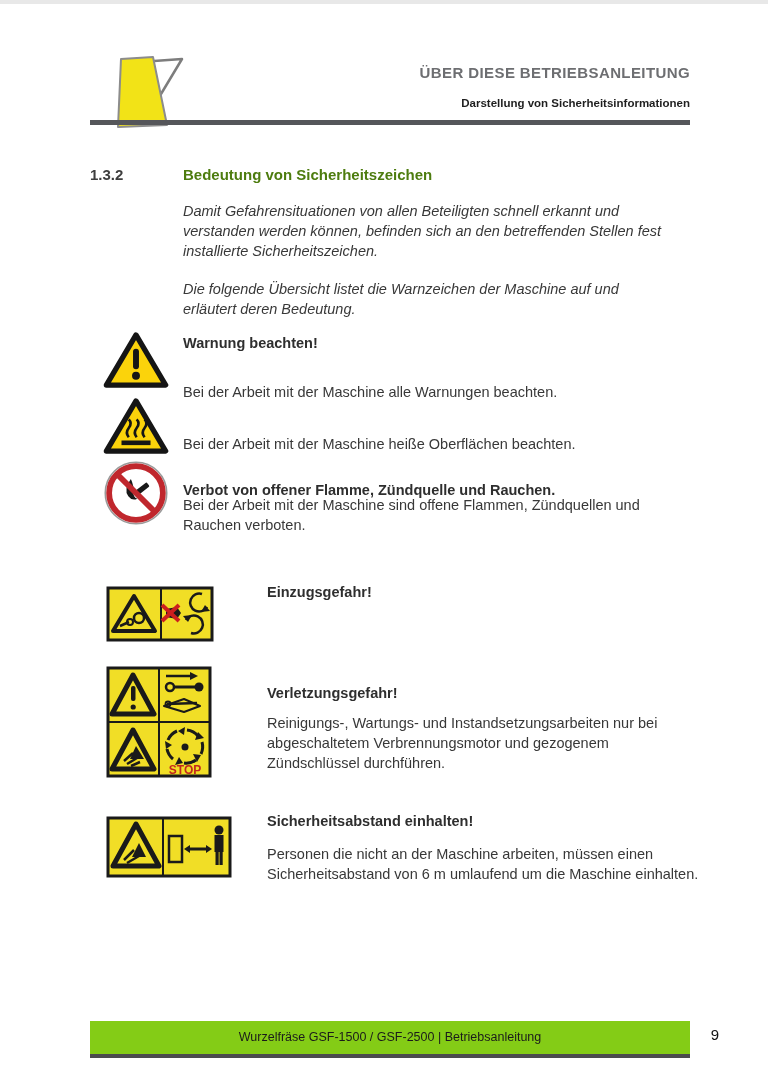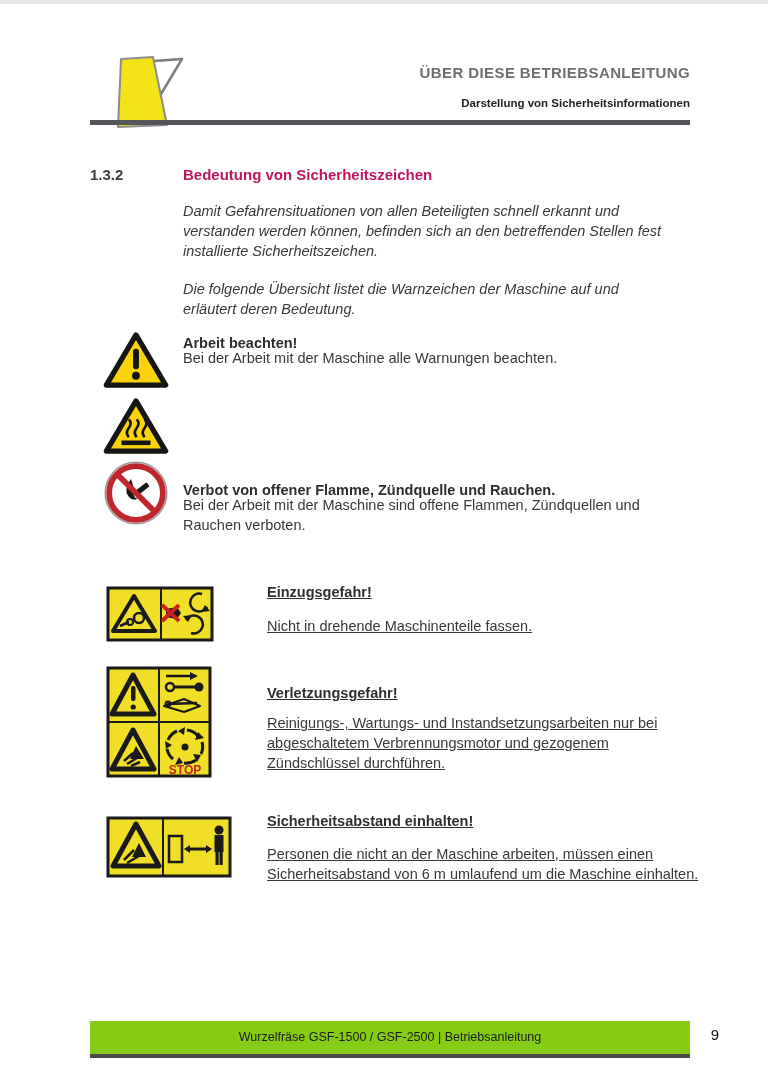--- a/index.html
+++ b/index.html
@@ -12,28 +12,28 @@
     color:#383838;
     overflow:hidden;
   }
   .abs{position:absolute;}
   
   .hdr-title{top:60px;right:78px;text-align:right;font-size:15px;font-weight:bold;color:#6d6e71;letter-spacing:.4px;}
   .hdr-sub{top:93px;right:78px;text-align:right;font-size:11.5px;font-weight:bold;color:#1f1f1f;}
   .hdr-rule{top:116px;left:90px;width:600px;height:5px;background:#55565a;}
   
   .sec-num{top:162px;left:90px;font-size:15px;font-weight:bold;color:#3e3e3e;}
-  .sec-head{top:162px;left:183px;font-size:15px;font-weight:bold;color:#be185d;}
+  .sec-head{top:162px;left:183px;font-size:15px;font-weight:bold;color:#4d7c0f;}
   .para{left:183px;width:490px;font-size:14.5px;line-height:20px;color:#383838;margin:0;font-style:italic;}
   .p1{top:197px;}
   .p2{top:275px;}
   
   .w-title{left:183px;font-size:14.5px;font-weight:bold;color:#2e2e2e;white-space:nowrap;}
   .w-body{left:183px;width:500px;font-size:14.5px;line-height:20px;color:#383838;margin:0;}
-  .w-title.ind, .w-body.ind{left:267px;text-decoration:underline;}
+  .w-title.ind, .w-body.ind{left:267px;}
   .w-body.w5{width:400px;}
   .w-body.w6{width:440px;}
   
   .foot-bar{top:1017px;left:90px;width:600px;height:33px;background:#84cc16;border-bottom:4px solid #4b4b4d;
             text-align:center;line-height:33px;font-size:12.5px;color:#1b1b1b;}
   .foot-page{top:1022px;left:700px;width:30px;text-align:center;font-size:15px;color:#111111;}
   svg{display:block;}
 </style>
 </head>
 <body>
@@ -55,32 +55,33 @@
   <p class="abs para p1">Damit Gefahrensituationen von allen Beteiligten schnell erkannt und verstanden werden können, befinden sich an den betreffenden Stel­len fest installierte Sicherheitszeichen.</p>
   <p class="abs para p2">Die folgende Übersicht listet die Warnzeichen der Maschine auf und erläutert deren Bedeutung.</p>
 
   <div class="abs" style="top:327px;left:103px;">
     <svg width="66" height="58" viewBox="0 0 100 88">
       <path d="M50 6 L95 82 L5 82 Z" fill="#FBD30B" stroke="#151515" stroke-width="8" stroke-linejoin="round"></path>
       <rect x="45.5" y="27" width="9" height="31" rx="4.5" fill="#151515"></rect>
       <circle cx="50" cy="68" r="6" fill="#151515"></circle>
     </svg>
   </div>
-  <div class="abs w-title" style="top:331px;">Arbeit beachten!</div>
-  <p class="abs w-body" style="top:344px;">Bei der Arbeit mit der Maschine alle Warnungen beachten.</p>
+  <div class="abs w-title" style="top:331px;">Warnung beachten!</div>
+  <p class="abs w-body" style="top:378px;">Bei der Arbeit mit der Maschine alle Warnungen beachten.</p>
 
   <div class="abs" style="top:393px;left:103px;">
     <svg width="66" height="58" viewBox="0 0 100 88">
       <path d="M50 6 L95 82 L5 82 Z" fill="#FBD30B" stroke="#151515" stroke-width="8" stroke-linejoin="round"></path>
       <rect x="28" y="66" width="44" height="7" fill="#151515"></rect>
       <path d="M39 61 c-4 -5 -4 -9 0 -14 c4 -5 4 -9 0 -13" fill="none" stroke="#151515" stroke-width="4"></path>
       <path d="M51 61 c-4 -5 -4 -9 0 -14 c4 -5 4 -9 0 -13" fill="none" stroke="#151515" stroke-width="4"></path>
       <path d="M63 61 c-4 -5 -4 -9 0 -14 c4 -5 4 -9 0 -13" fill="none" stroke="#151515" stroke-width="4"></path>
     </svg>
   </div>
+  <p class="abs w-body" style="top:430px;">Bei der Arbeit mit der Maschine heiße Oberflächen beachten.</p>
 
   <div class="abs" style="top:457px;left:104px;">
     <svg width="64" height="64" viewBox="0 0 100 100">
       <circle cx="50" cy="50" r="48" fill="#ffffff" stroke="#9a9a9a" stroke-width="2.5"></circle>
       <path d="M42 28 q-12 16 -4 27 q6 8 14 4 q-7 -3 -6 -11 q1 -9 -4 -20 Z" fill="#181818"></path>
       <rect x="48" y="47" width="26" height="8" rx="2" transform="rotate(-38 50 51)" fill="#181818"></rect>
       <circle cx="50" cy="50" r="42" fill="none" stroke="#C0272D" stroke-width="9"></circle>
       <line x1="21" y1="21" x2="79" y2="79" stroke="#C0272D" stroke-width="9"></line>
     </svg>
   </div>
@@ -98,21 +99,20 @@
       <polygon points="60,23 71,21 75,27 71,33 60,31" fill="#1a1a1a"></polygon>
       <line x1="56" y1="19" x2="73" y2="35" stroke="#CC1F1F" stroke-width="4"></line>
       <line x1="73" y1="19" x2="56" y2="35" stroke="#CC1F1F" stroke-width="4"></line>
       <path d="M96 8 a9 9 0 1 0 5 13" fill="none" stroke="#1a1a1a" stroke-width="2.5"></path>
       <polygon points="99,19 104,25 95,26" fill="#1a1a1a"></polygon>
       <path d="M85 47 a9 9 0 1 0 -5 -13" fill="none" stroke="#1a1a1a" stroke-width="2.5"></path>
       <polygon points="82,36 77,30 86,29" fill="#1a1a1a"></polygon>
     </svg>
   </div>
   <div class="abs w-title ind" style="top:580px;">Einzugsgefahr!</div>
-  <p class="abs w-body ind" style="top:612px;">Nicht in drehende Maschinenteile fassen.</p>
 
   <div class="abs" style="top:662px;left:106px;">
     <svg width="106" height="112" viewBox="0 0 106 112">
       <rect x="2" y="2" width="102" height="108" fill="#F1DE26" stroke="#1a1a1a" stroke-width="3"></rect>
       <line x1="53" y1="3" x2="53" y2="109" stroke="#1a1a1a" stroke-width="2"></line>
       <line x1="3" y1="56" x2="103" y2="56" stroke="#1a1a1a" stroke-width="2"></line>
 
       <polygon points="27,9 48,48 6,48" fill="none" stroke="#1a1a1a" stroke-width="5" stroke-linejoin="round"></polygon>
       <rect x="25" y="20" width="4.5" height="15" rx="2" fill="#1a1a1a"></rect>
       <circle cx="27.2" cy="41" r="2.6" fill="#1a1a1a"></circle>

